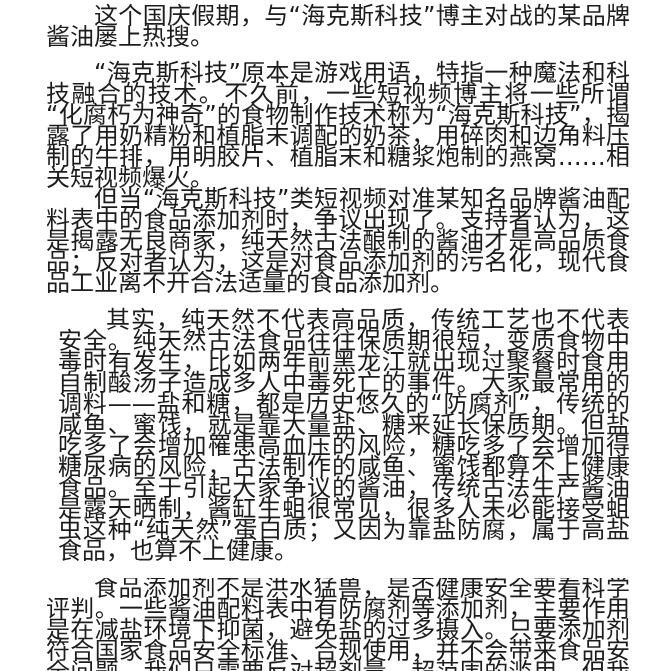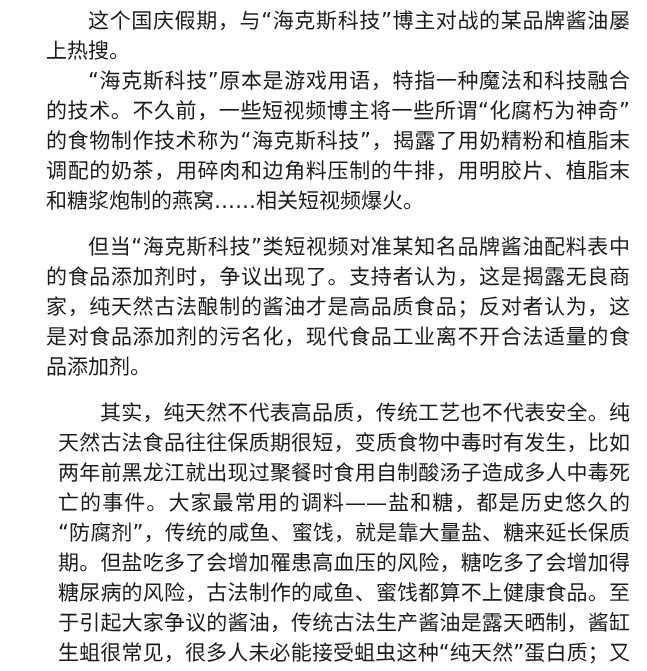--- a/index.html
+++ b/index.html
@@ -21,34 +21,34 @@
   #article {
     position: absolute;
     left: 46px;
     top: 0px;
     width: 584px;
   }
 
   .para {
     margin: 0;
     padding: 0;
-    font-size: 21px;
-    line-height: 30px;
+    font-size: 24px;
+    line-height: 21px;
     color: #1c1c1c;
     text-align: justify;
     text-justify: inter-character;
     text-indent: 2em;
     letter-spacing: 0px;
     word-break: break-all;
     -webkit-font-smoothing: antialiased;
   }
 
   .para.p1 { margin-top: 6px; }
-  .para.p2 { }
-  .para.p3 { margin-top: 16px; }
+  .para.p2 { margin-top: 15px; }
+  .para.p3 { }
   .para.p4 { margin-top: 16px; margin-left: 12px; }
   .para.p5 { margin-top: 16px; }
 
   
   #article .para.p5 {
     max-height: 118px;
     overflow: hidden;
   }
 </style>
 </head>

